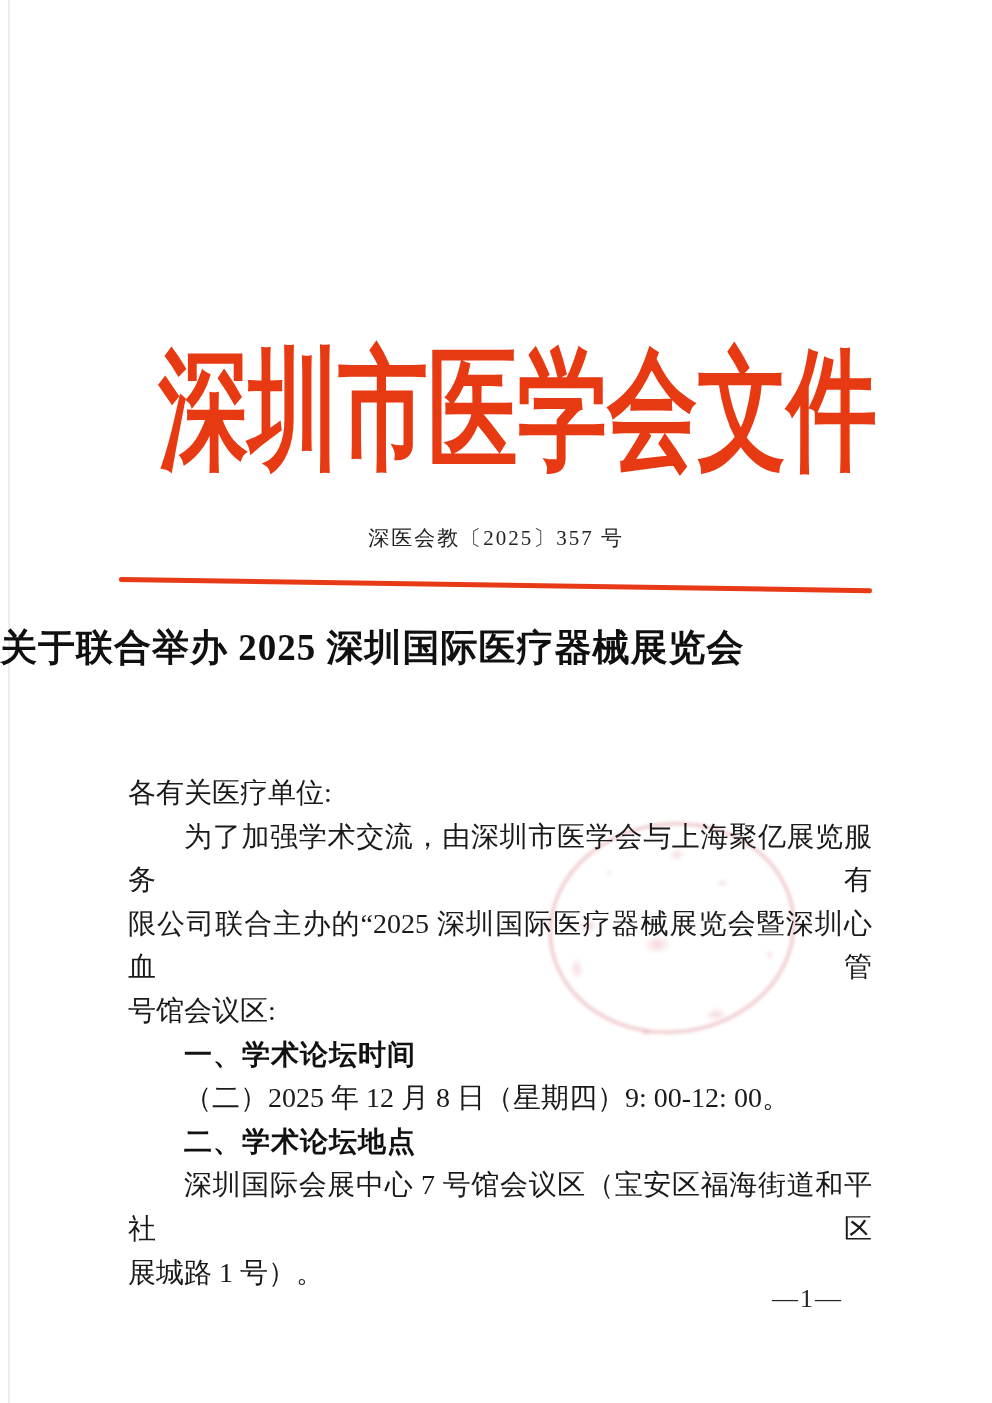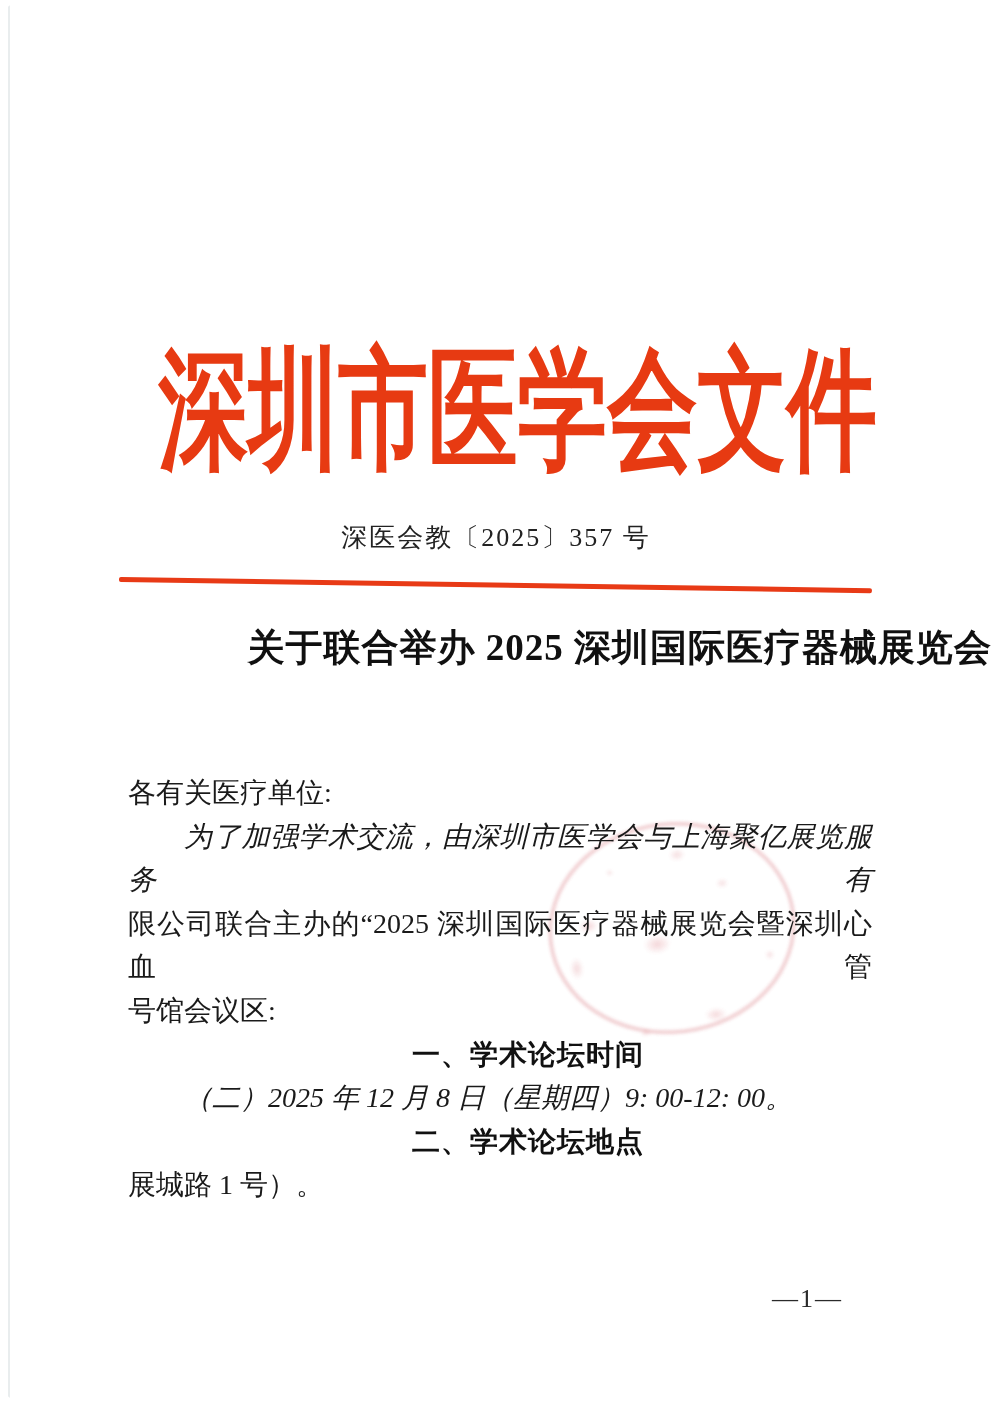--- a/index.html
+++ b/index.html
@@ -3,57 +3,56 @@
 <meta charset="utf-8">
 <style>
   html,body{margin:0;padding:0;background:#ffffff;}
   .page{
     position:relative;
     width:992px;height:1403px;
     background:#ffffff;
     overflow:hidden;
     font-family:"Liberation Serif","DejaVu Serif",serif;
     color:#1c1c1c;
-    border-radius:25px;
   }
   
   .scan-edge{
     position:absolute;left:8px;top:0;width:2px;height:100%;
     background:#e9edee;
   }
   
   .org-title{
     position:absolute;left:0;top:336px;width:992px;
     text-align:center;white-space:nowrap;
     font-size:132px;line-height:150px;font-weight:bold;
     color:#e73a12;
     transform:scaleX(0.68);
     transform-origin:50% 50%;
     letter-spacing:0;
   }
   
   .doc-number{
     position:absolute;left:0;top:518px;width:992px;
     text-align:center;
-    font-size:26px;line-height:40px;
+    font-size:21px;line-height:40px;
     color:#222222;
     letter-spacing:2px;
   }
   
   .red-rule{
     position:absolute;left:119px;top:577px;width:753px;height:5px;
     background:#e83a16;
     transform:rotate(0.85deg);
     transform-origin:left center;
     border-radius:2px;
   }
   
   .notice-title{
     position:absolute;left:0;top:622px;width:992px;
-    text-align:right;
+    text-align:left;
     font-size:37px;line-height:52px;font-weight:bold;
     color:#101010;
     letter-spacing:1px;
   }
   
   .seal{
     position:absolute;left:548px;top:822px;width:248px;height:212px;
     transform:rotate(-7deg);
     filter:blur(1.4px);
     opacity:0.85;
@@ -76,29 +75,28 @@
       radial-gradient(7px 7px at 84% 66%, rgba(208,90,100,0.22), rgba(208,90,100,0) 70%),
       radial-gradient(6px 5px at 30% 24%, rgba(208,90,100,0.20), rgba(208,90,100,0) 70%);
   }
   
   .body-block{
     position:absolute;left:128px;top:771px;width:744px;
     font-size:28px;line-height:43.6px;
     color:#1a1a1a;
   }
   .bl{width:100%;}
-  .ind{text-indent:2em;font-style:italic;}
+  .ind{text-indent:2em;}
   .fill{text-align:justify;text-align-last:justify;}
   .hd{
     font-family:"Liberation Sans","DejaVu Sans",sans-serif;
     font-weight:700;
     text-indent:2em;
     letter-spacing:1px;
     color:#111111;
-    text-align:center;
   }
   .page-number{
     position:absolute;left:772px;top:1284px;
     font-size:26px;line-height:30px;
     letter-spacing:2px;
     color:#2a2a2a;
   }
 </style>
 </head>
 <body>
@@ -123,19 +121,20 @@
   </div>
 
   <div class="body-block">
     <div class="bl">各有关医疗单位:</div>
     <div class="bl ind fill">为了加强学术交流，由深圳市医学会与上海聚亿展览服务有</div>
     <div class="bl fill">限公司联合主办的“2025 深圳国际医疗器械展览会暨深圳心血管</div>
     <div class="bl">号馆会议区:</div>
     <div class="bl hd">一、学术论坛时间</div>
     <div class="bl ind">（二）2025 年 12 月 8 日（星期四）9: 00-12: 00。</div>
     <div class="bl hd">二、学术论坛地点</div>
+    <div class="bl ind fill">深圳国际会展中心 7 号馆会议区（宝安区福海街道和平社区</div>
     <div class="bl">展城路 1 号）。</div>
 
   </div>
 
   <div class="page-number">—1—</div>
 
 </div>
 
 </body></html>

